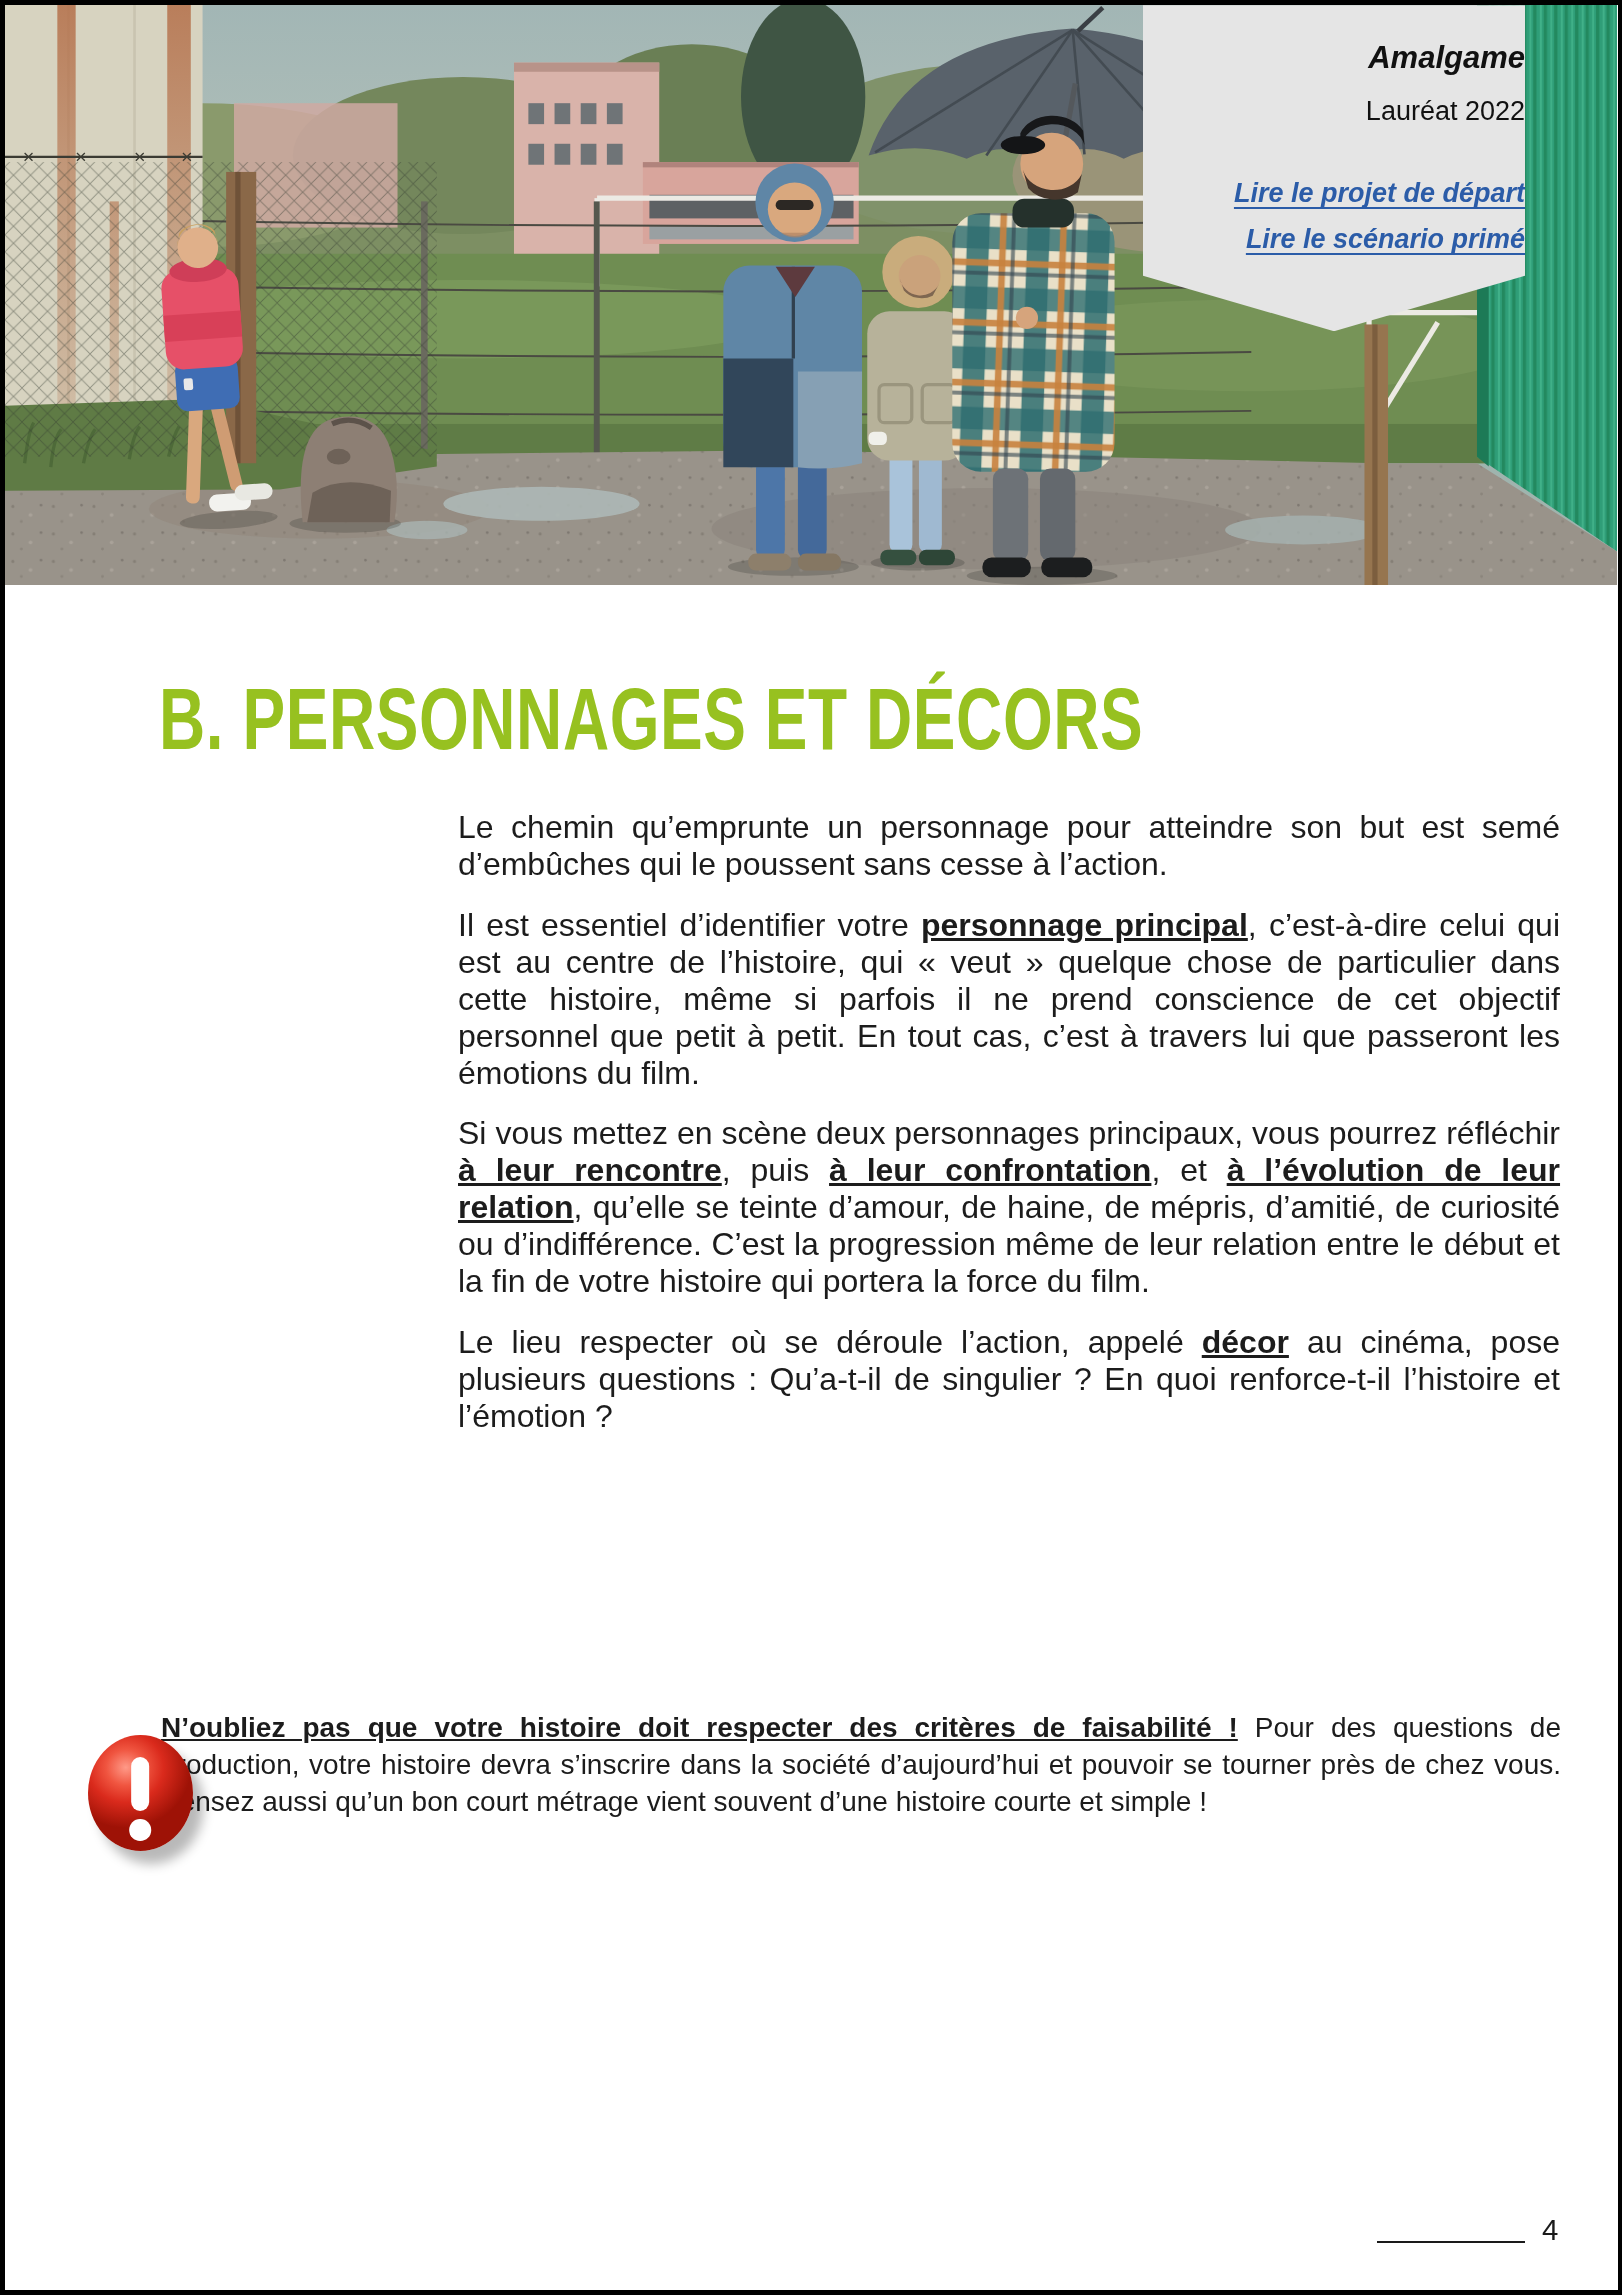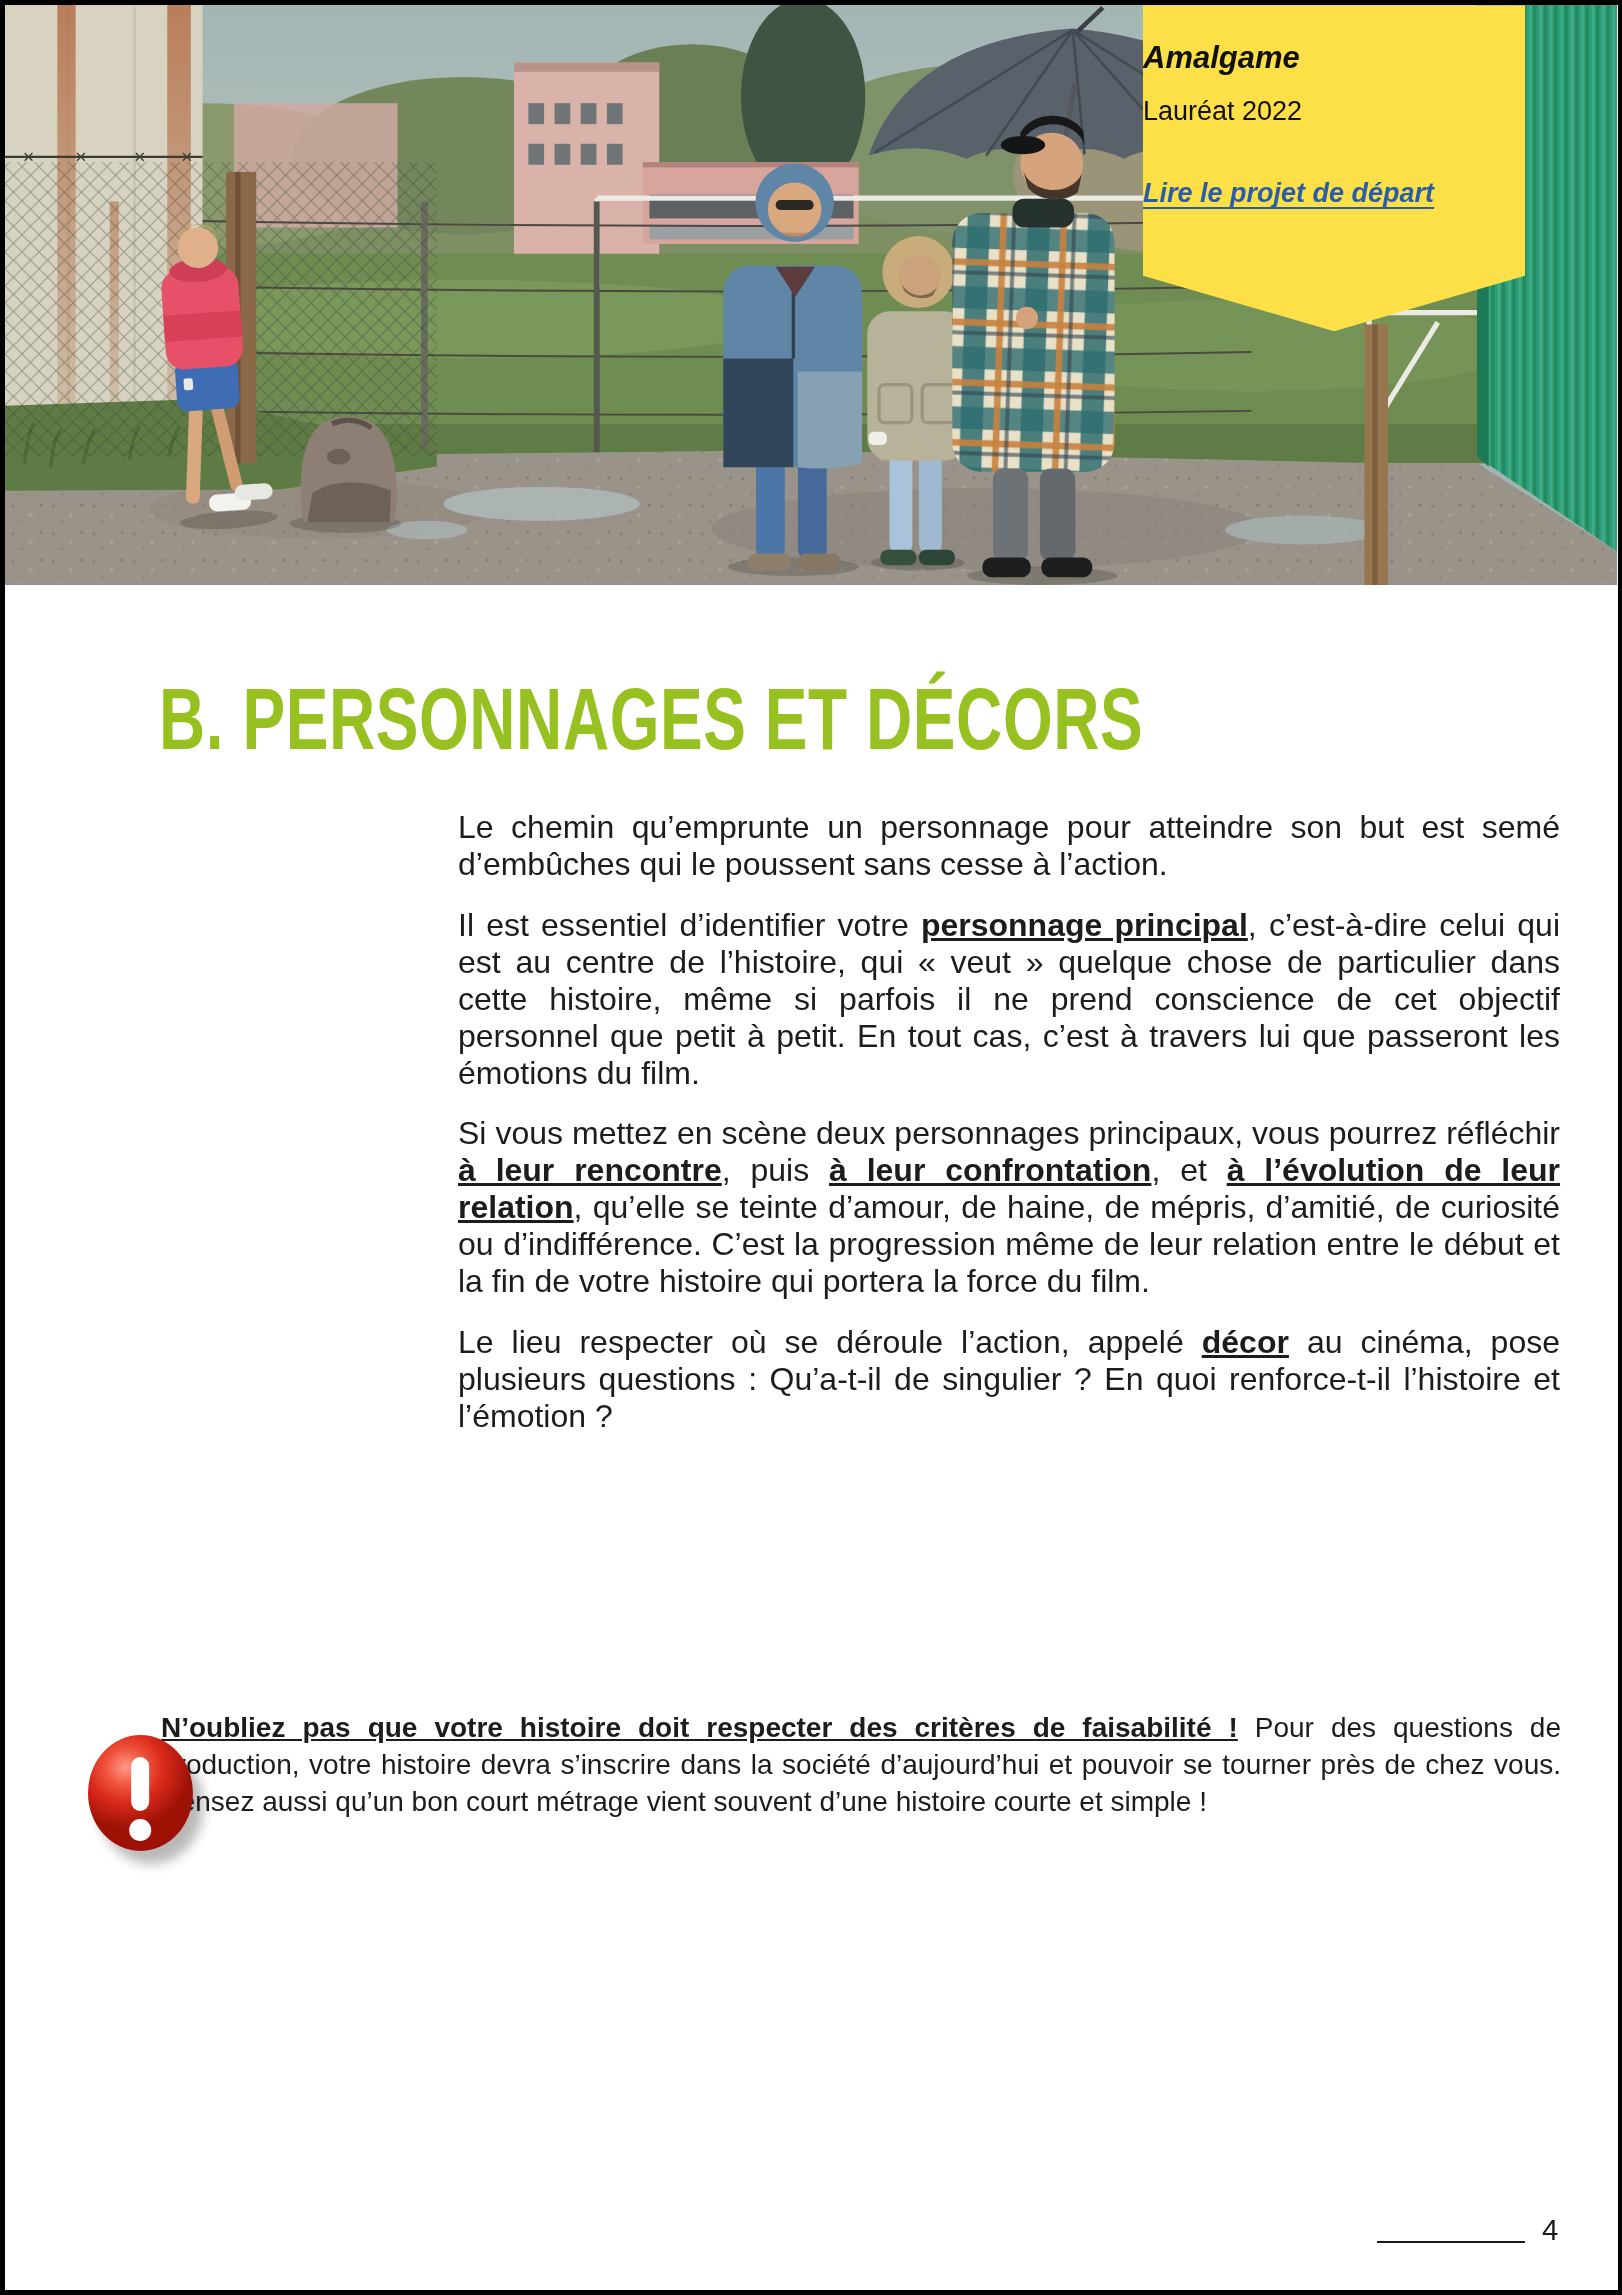--- a/index.html
+++ b/index.html
@@ -1,21 +1,21 @@
 <!DOCTYPE html>
 <html style="font-size:10.5px"><head>
 <meta charset="utf-8">
 <style>
   html,body{margin:0;padding:0;background:#ffffff;}
   body{width:1623px;height:2295px;position:relative;font-family:"Liberation Sans","DejaVu Sans",sans-serif;color:#1c1c1c;}
   .frame{position:absolute;inset:0;border:5.2px solid #000;pointer-events:none;z-index:50;}
   .photo{position:absolute;left:5.2px;top:5.2px;width:1612px;height:580px;overflow:hidden;background:#9fb4ae;}
   .photo svg{display:block;width:100%;height:100%;}
-  .banner{position:absolute;left:1143px;top:5.2px;width:382px;height:326px;background:#fde047;z-index:10;
-    clip-path:polygon(0 0,100% 0,100% 83%,50% 100%,0 83%);text-align:left;}
+  .banner{position:absolute;left:1143px;top:5.2px;width:382px;height:326px;background:#e5e5e5;z-index:10;
+    clip-path:polygon(0 0,100% 0,100% 83%,50% 100%,0 83%);text-align:right;}
   .banner-title{margin-top:35px;font-size:31px;font-weight:700;font-style:italic;color:#111;}
   .banner-sub{margin-top:20px;font-size:27px;color:#111;}
   .banner-links{margin-top:43px;font-style:italic;}
   .banner-link{display:block;font-size:27px;font-weight:700;color:#2b5ca8;text-decoration:underline;
     text-decoration-thickness:2px;text-underline-offset:4.6px;line-height:46px;cursor:pointer;}
   .heading{position:absolute;left:159px;top:669px;width:1243px;font-size:80px;font-weight:700;color:#97c120;
     letter-spacing:0.7px;transform:scale(0.80,1.10);transform-origin:left top;white-space:nowrap;}
   .content{position:absolute;left:458px;top:809px;width:1102px;font-size:32px;line-height:37px;text-align:justify;}
   .content p{margin:0 0 23.6px 0;}
   .b{font-weight:700;text-decoration:underline;}
@@ -256,20 +256,21 @@
       <rect x="2090" y="488" width="8" height="398" fill="#7c5e3e"></rect>
     </g>
   </svg>
 </div>
 
 <div class="banner">
   <div class="banner-title">Amalgame</div>
   <div class="banner-sub">Lauréat 2022</div>
   <div class="banner-links">
     <a class="banner-link">Lire le projet de départ</a>
+    <a class="banner-link">Lire le scénario primé</a>
   </div>
 </div>
 
 <div class="heading">B. PERSONNAGES ET DÉCORS</div>
 
 <div class="content">
   <p><span>Le chemin qu’emprunte un personnage pour atteindre son but est semé d’embûches qui le poussent sans cesse à l’action.</span></p>
   <p><span>Il est essentiel d’identifier votre </span><span class="b">personnage principal</span><span>, c’est-à-dire celui qui est au centre de l’histoire, qui « veut » quelque chose de particulier dans cette histoire, même si parfois il ne prend conscience de cet objectif personnel que petit à petit. En tout cas, c’est à travers lui que passeront les émotions du film.</span></p>
   <p><span>Si vous mettez en scène deux personnages principaux, vous pourrez réfléchir </span><span class="b">à leur rencontre</span><span>, puis </span><span class="b">à leur confrontation</span><span>, et </span><span class="b">à l’évolution de leur relation</span><span>, qu’elle se teinte d’amour, de haine, de mépris, d’amitié, de curiosité ou d’indifférence. C’est la progression même de leur relation entre le début et la fin de votre histoire qui portera la force du film.</span></p>
   <p><span>Le lieu respecter où se déroule l’action, appelé </span><span class="b">décor</span><span> au cinéma, pose plusieurs questions : Qu’a-t-il de singulier ? En quoi renforce-t-il l’histoire et l’émotion ?</span></p>

